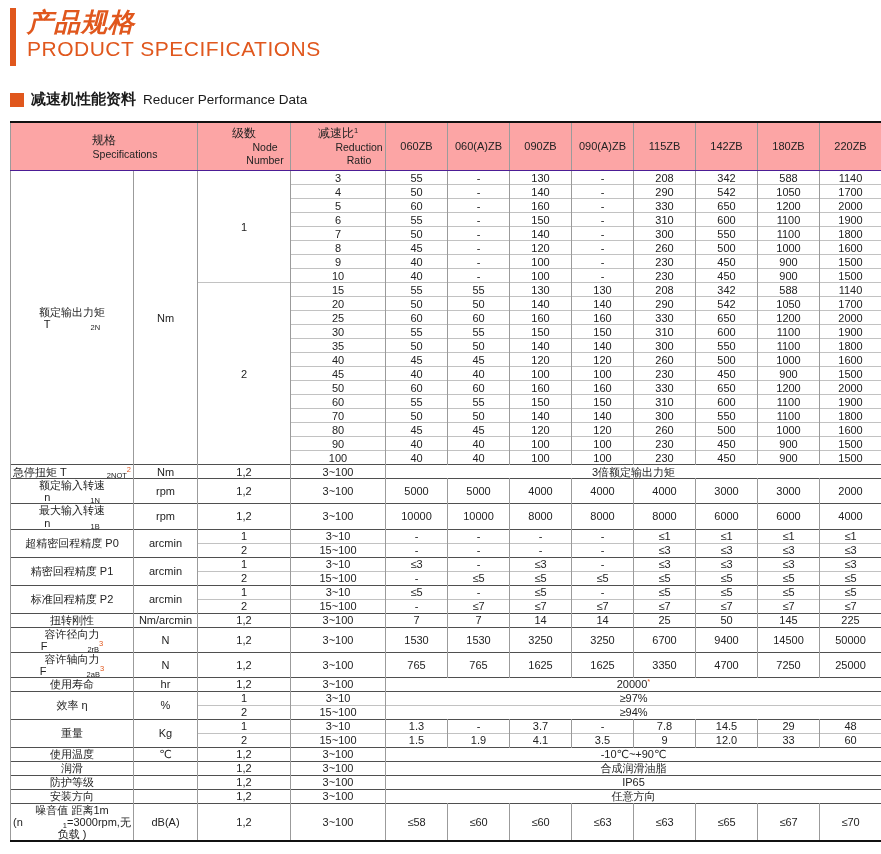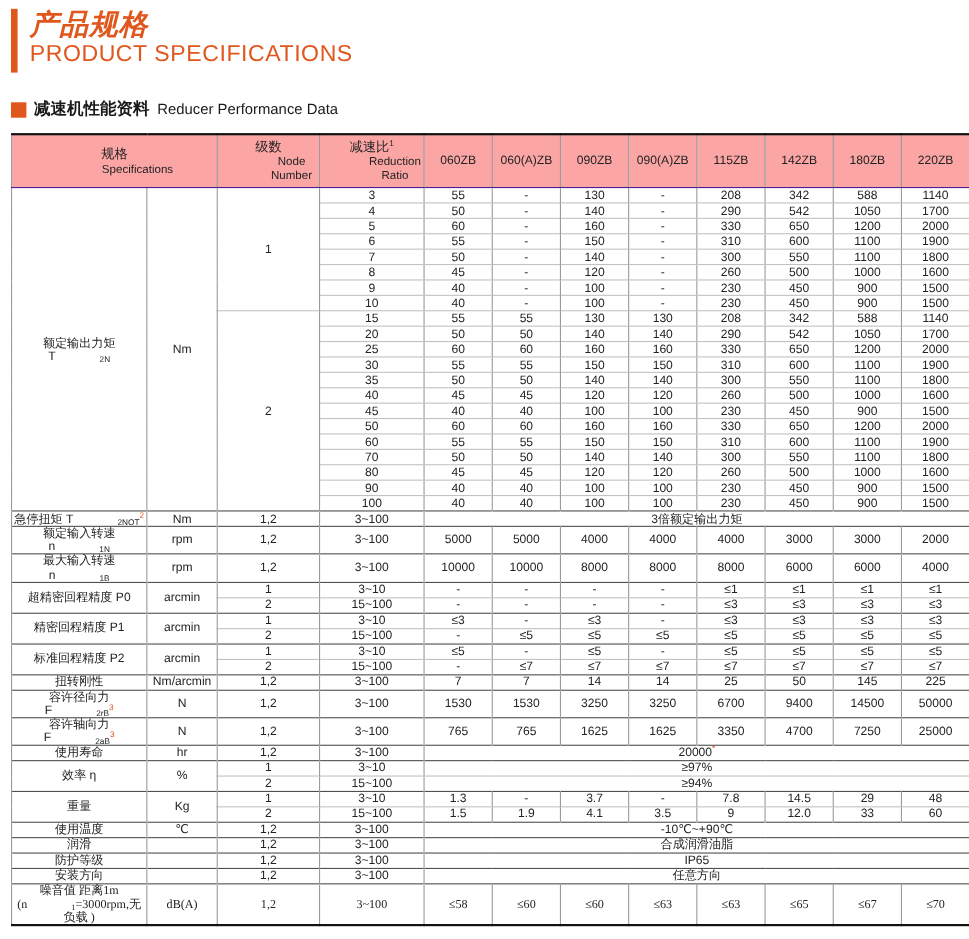--- a/index.html
+++ b/index.html
@@ -38,21 +38,21 @@
   table.spec thead th .en{font-size:10.5px;padding-left:42px;}
   table.spec thead th.model{font-size:11px;}
   table.spec td{
     font-size:11px;height:14px;padding:0 2px;line-height:1.1;
     border-top:1px solid #c2c2c2;background:#fff;
   }
   td.g{background:#e8e8e8;}
   td.lbl{text-align:left;padding-left:6px;font-size:12px;}
   td.unitbig{background:#e8e8e8;}
   tr.sec td{border-top:1px solid #4f4f4f;}
-  tr.tall td{height:27px;font-family:Liberation Serif, serif;}
+  tr.tall td{height:27px;}
   sub{font-size:7.5px;vertical-align:-2px;line-height:0;padding-left:40px;}
   sup{font-size:7.5px;vertical-align:4px;line-height:0;}
   sup.o{color:#e0571d;}
 </style>
 </head>
 <body>
 
 <div class="page">
 
   <div class="title-block">

